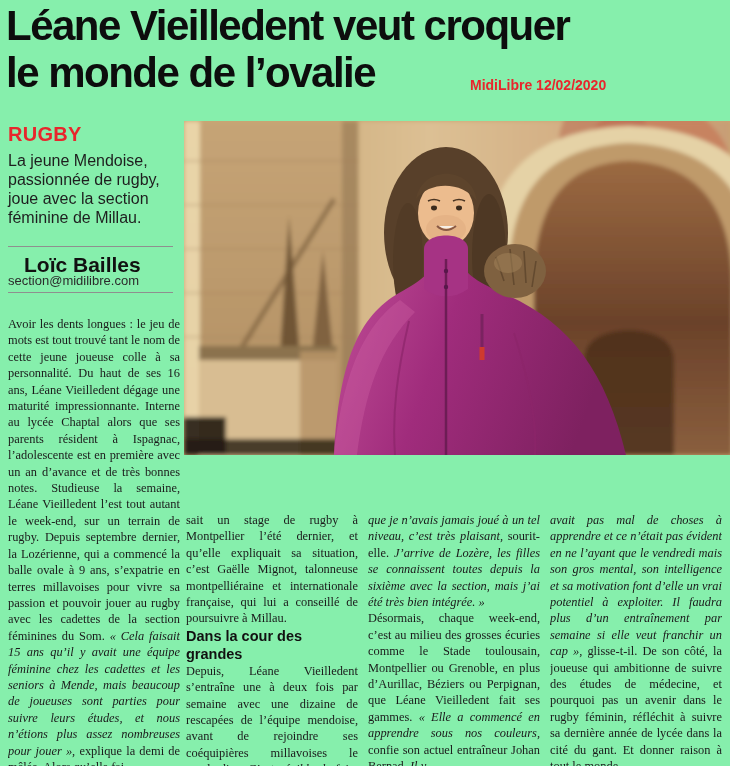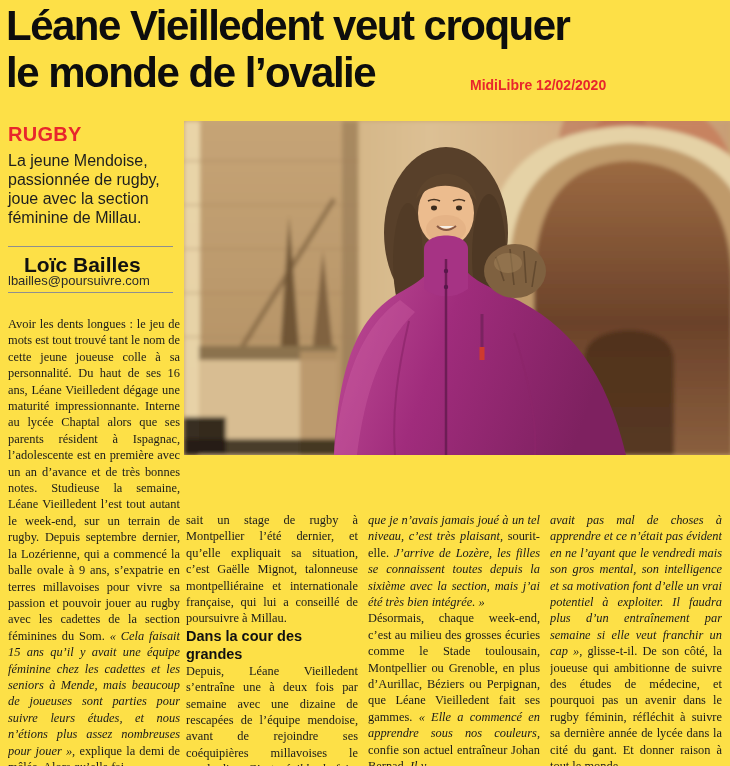--- a/index.html
+++ b/index.html
@@ -1,18 +1,18 @@
 <!DOCTYPE html>
 <html lang="fr"><head>
 <meta charset="utf-8">
 <style>
   * { margin:0; padding:0; box-sizing:border-box; }
   html,body { background:#ffffff; }
   .page {
-    position:relative; width:730px; height:766px; background:#fde047;
+    position:relative; width:730px; height:766px; background:#86efac;
     overflow:hidden; font-family:"Liberation Sans", sans-serif;
   }
   
   .headline {
     position:absolute; left:6px; top:2px; width:720px;
     font-family:"Liberation Sans", sans-serif;
     font-weight:800; font-size:42px; line-height:47px;
     letter-spacing:-1.5px; color:#0d0d0d;
   }
   .source-date {
@@ -69,21 +69,21 @@
   <h1 class="headline">
     <span style="display:block">Léane Vieilledent veut croquer</span>
     <span style="display:block">le monde de l’ovalie</span>
   </h1>
   <div class="source-date">MidiLibre 12/02/2020</div>
 
   <div class="kicker">RUGBY</div>
   <div class="standfirst">La jeune Mendoise, passionnée de rugby, joue avec la section féminine de Millau.</div>
   <div class="rule rule-1"></div>
   <div class="author-name">Loïc Bailles</div>
-  <div class="author-email">lbailles@poursuivre.com</div>
+  <div class="author-email">section@midilibre.com</div>
   <div class="rule rule-2"></div>
 
   <div class="col-left body-serif">
     <p><span>Avoir les dents longues : le jeu de mots est tout trouvé tant le nom de cette jeune joueuse colle à sa personnalité. Du haut de ses 16 ans, Léane Vieilledent dégage une maturité impressionnante. Interne au lycée Chaptal alors que ses parents résident à Ispagnac, l’adolescente est en première avec un an d’avance et de très bonnes notes. Studieuse la semaine, Léane Vieilledent l’est tout autant le week-end, sur un terrain de rugby. Depuis septembre dernier, la Lozérienne, qui a commencé la balle ovale à 9 ans, s’expatrie en terres millavoises pour vivre sa passion et pouvoir jouer au rugby avec les cadettes de la section féminines du Som. </span><span class="it">« Cela faisait 15 ans qu’il y avait une équipe féminine chez les cadettes et les seniors à Mende, mais beaucoup de joueuses sont parties pour suivre leurs études, et nous n’étions plus assez nombreuses pour jouer »</span><span>, explique la demi de mêlée. Alors qu’elle fai-</span></p>
   </div>
 
   <div class="photo">
     <svg viewBox="0 0 546 334" preserveAspectRatio="none">
       <defs>
         <linearGradient id="gStone" x1="0" y1="0" x2="1" y2="0">

